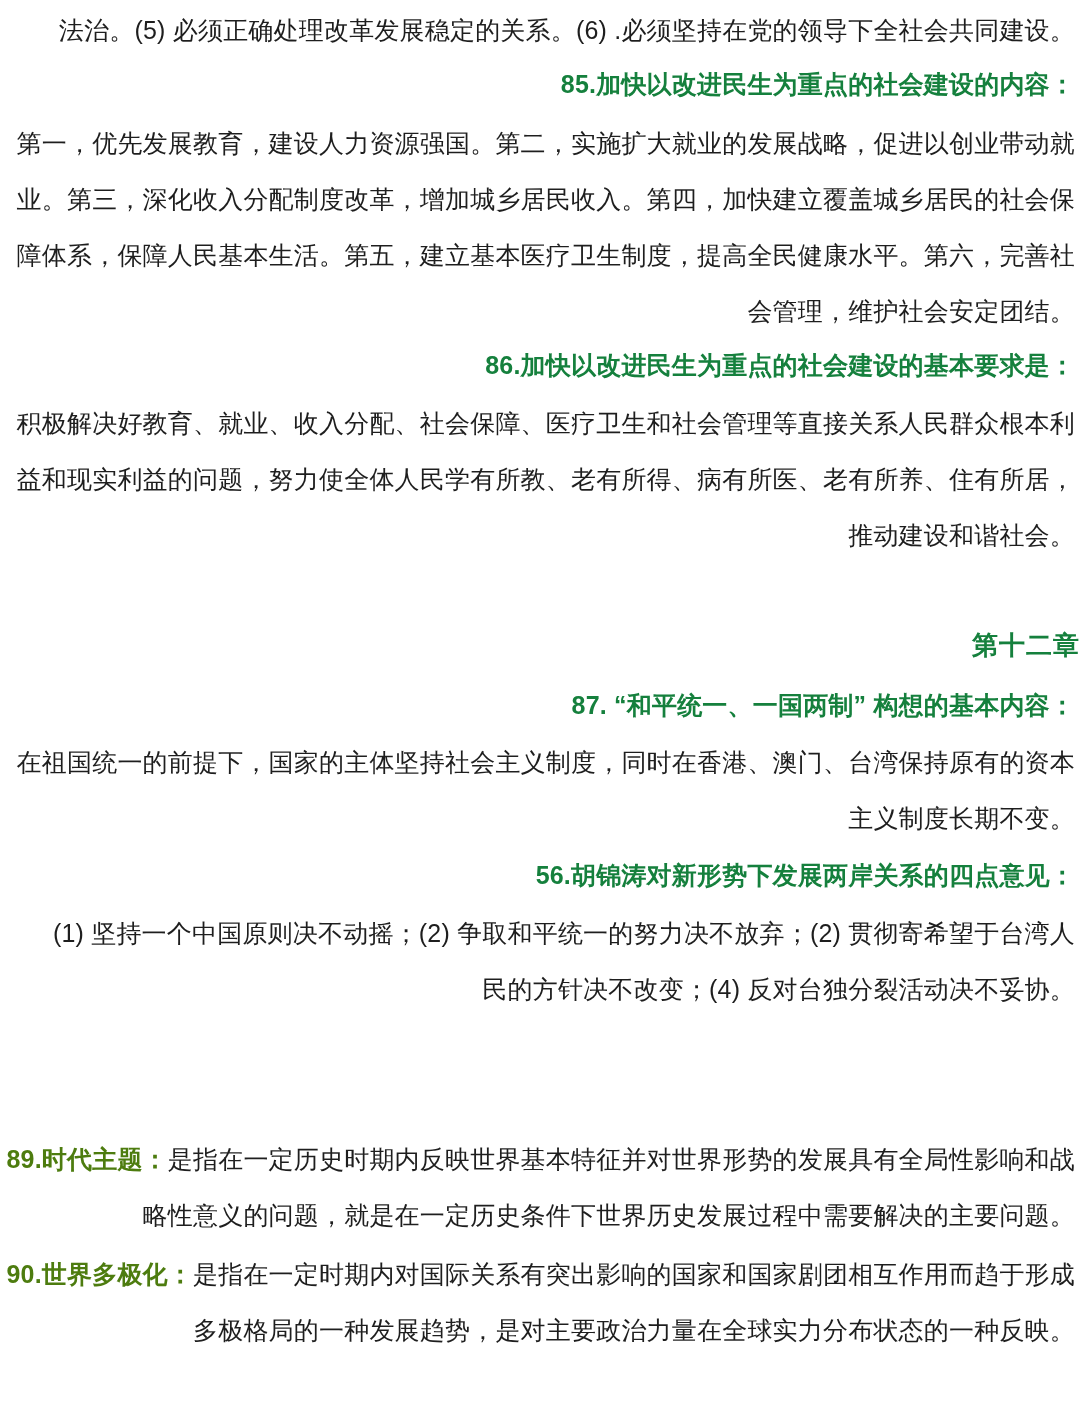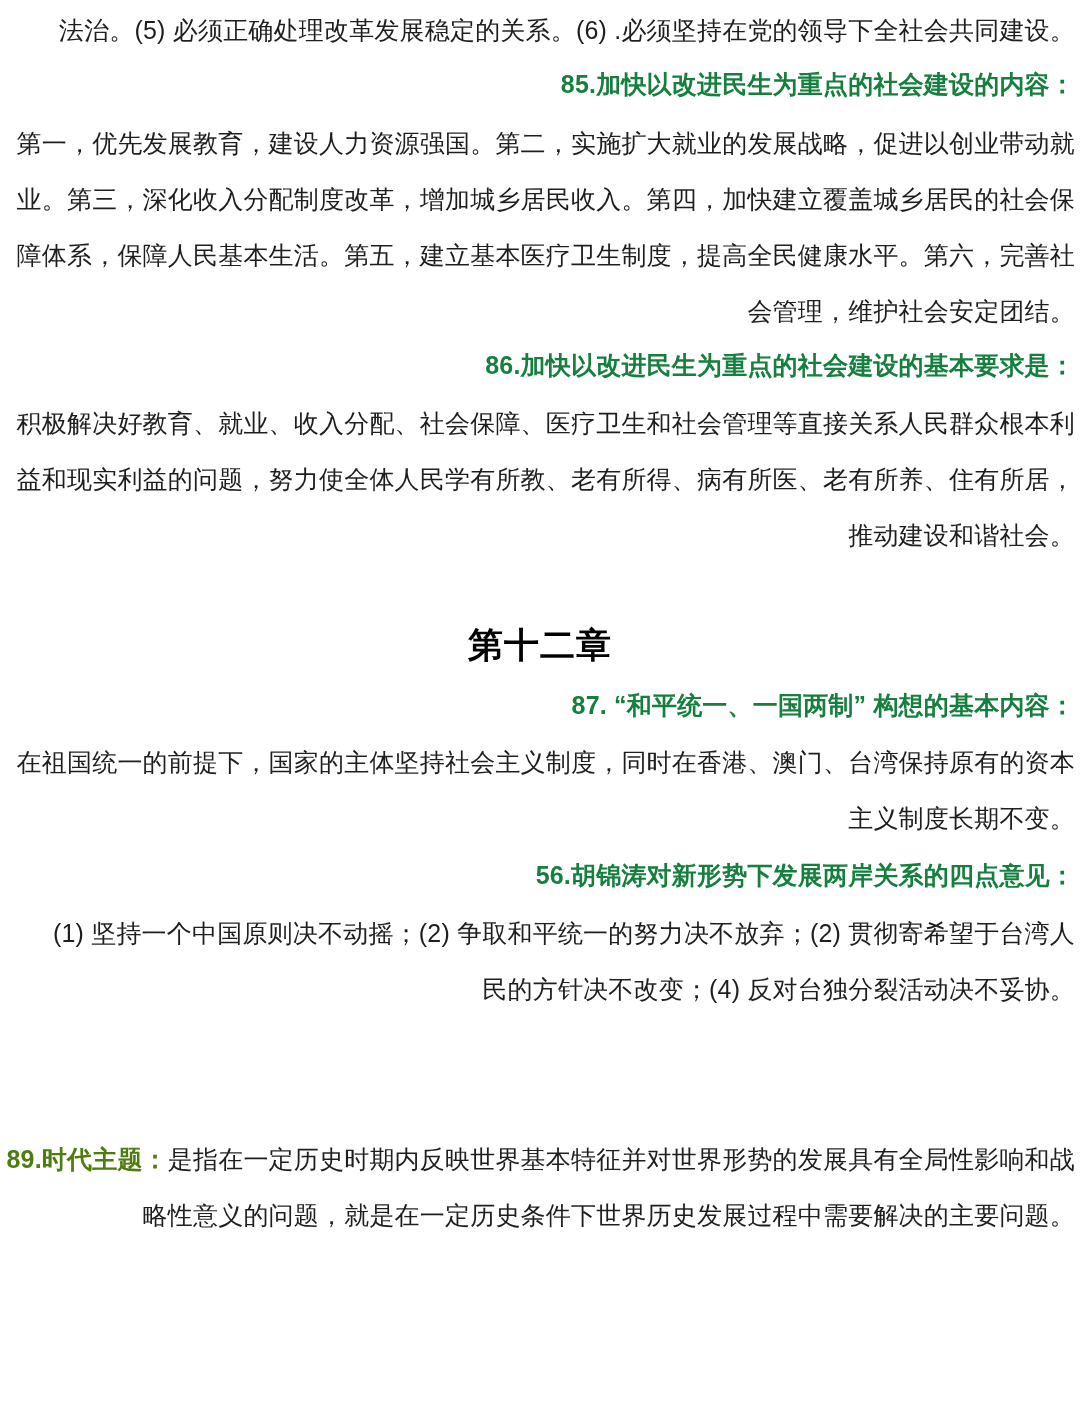--- a/index.html
+++ b/index.html
@@ -21,25 +21,25 @@
     white-space:pre-line;
     text-align:right;
   }
   .hd{
     font-weight:bold;
     color:#15803d;
   }
   .chap{
     position:absolute;left:0;right:0;
     margin:0;
-    text-align:center;
-    font-size:35px;
+    text-align:right;
+    font-size:26px;
     line-height:56px;
     font-weight:bold;
-    color:#000000;
+    color:#15803d;
     letter-spacing:1px;
   }
   .indent1{text-indent:11px;}
   .lead{font-weight:bold;color:#4d7c0f;}
 </style>
 </head>
 <body>
 
 <div class="page">
 
@@ -67,14 +67,16 @@
 
   <p class="blk hd" style="top:847px">56.胡锦涛对新形势下发展两岸关系的四点意见：</p>
 
   <p class="blk indent1" style="top:905px">(1) 坚持一个中国原则决不动摇；(2) 争取和平统一的努力决不放弃；(2) 贯彻寄希望于台湾人
 民的方针决不改变；(4) 反对台独分裂活动决不妥协。</p>
 
 
   <p class="blk" style="top:1131px"><b class="lead">89.时代主题：</b><span>是指在一定历史时期内反映世界基本特征并对世界形势的发展具有全局性影响和战
 略性意义的问题，就是在一定历史条件下世界历史发展过程中需要解决的主要问题。</span></p>
 
+  <p class="blk" style="top:1246px"><b class="lead">90.世界多极化：</b><span>是指在一定时期内对国际关系有突出影响的国家和国家剧团相互作用而趋于形成
+多极格局的一种发展趋势，是对主要政治力量在全球实力分布状态的一种反映。</span></p>
 
 </div>
 
 </body></html>

